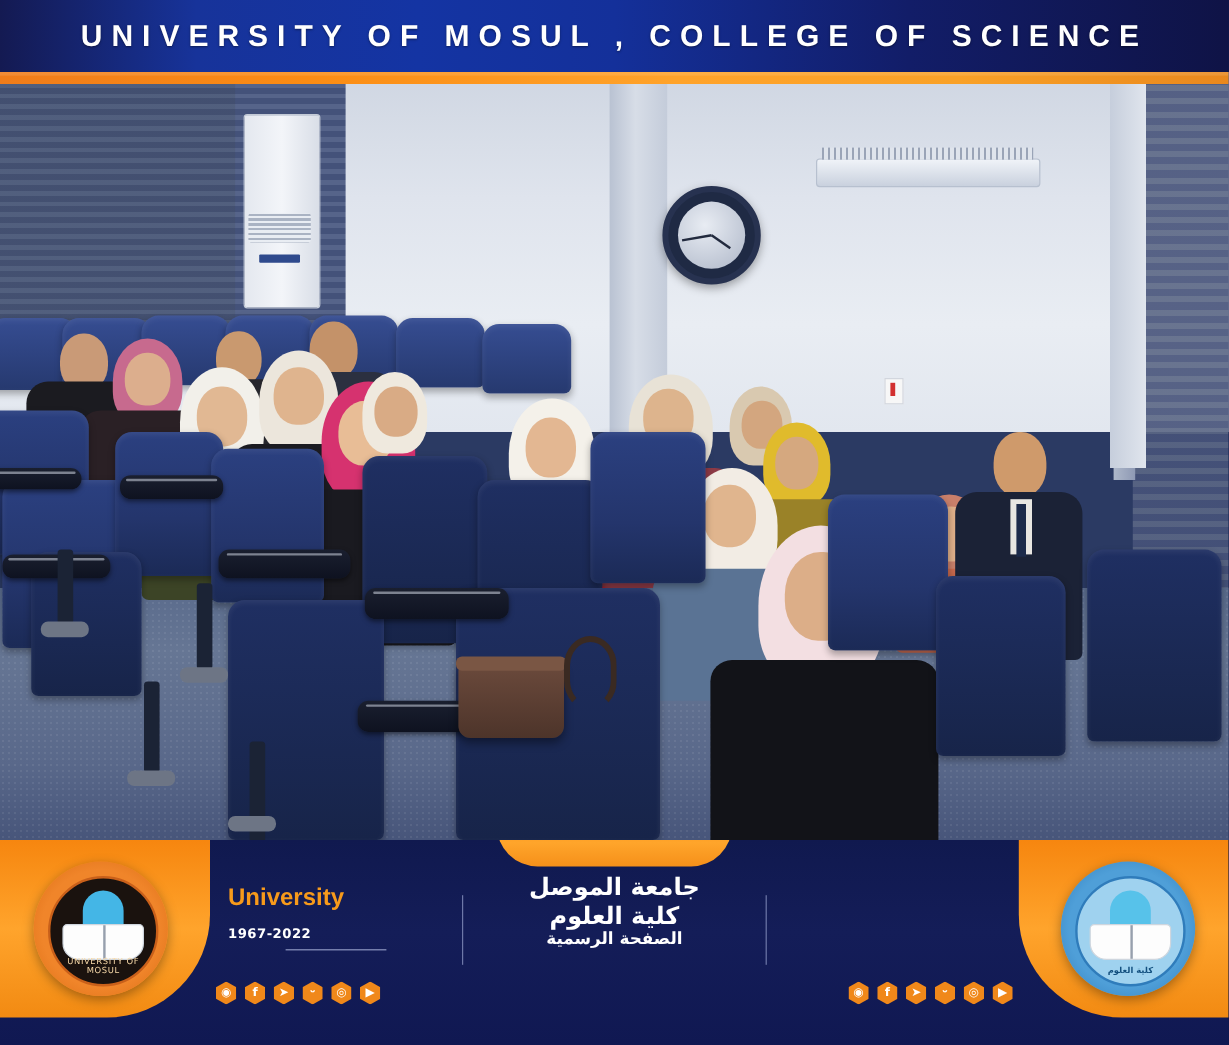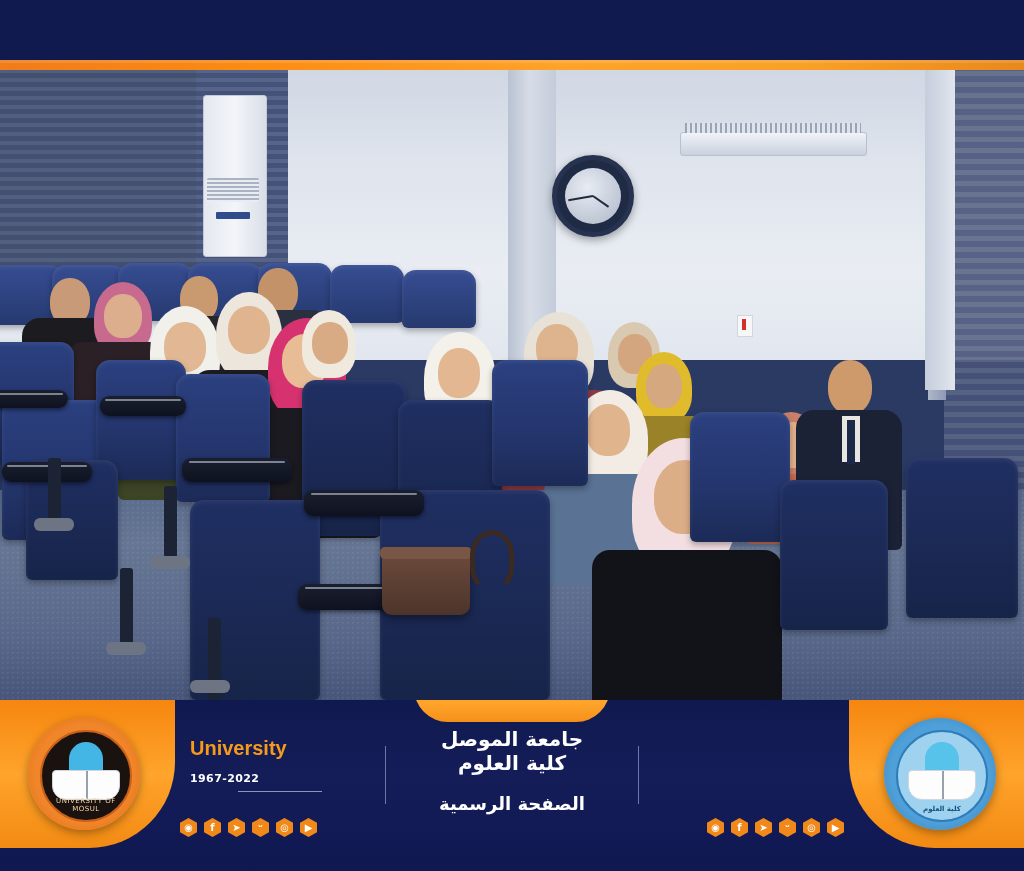--- a/index.html
+++ b/index.html
@@ -260,21 +260,21 @@
 
   .ar-center{
     position:absolute;left:50%;transform:translateX(-50%);top:28px;
     width:330px;text-align:center;direction:rtl;
   }
   .ar-big{
     color:#ffffff;font-weight:bold;font-size:20px;line-height:1.18;
     font-family:"DejaVu Sans",sans-serif;letter-spacing:-1px;
   }
   .ar-sub{
-    color:#ffffff;font-weight:bold;font-size:18px;margin-top:18px;
+    color:#ffffff;font-weight:bold;font-size:14px;margin-top:0;
     font-family:"DejaVu Sans",sans-serif;
   }
 
   .footer-strip{
     position:absolute;left:0;bottom:0;width:1024px;height:22px;
     background:linear-gradient(180deg,#f89412,#f8a62c);
     display:flex;align-items:center;justify-content:space-between;
   }
   .strip-url{
     color:#ffffff;font-size:12px;font-weight:bold;
@@ -285,20 +285,23 @@
   .strip-ar{
     color:#ffffff;font-size:12px;font-weight:bold;direction:rtl;
     font-family:"DejaVu Sans",sans-serif;
   }
 </style>
 </head>
 <body>
 
 <div id="poster">
 
+  <div class="header-bar">
+    <div class="header-title">UNIVERSITY OF MOSUL , COLLEGE OF  SCIENCE</div>
+  </div>
   <div class="header-underline"></div>
 
   <div class="photo">
 
     <div class="wall"></div>
     <div class="wall-left-panel"></div>
     <div class="wall-left-panel2"></div>
     <div class="wall-right-panel"></div>
     <div class="wall-right-panel2"></div>
     <div class="pillar"></div>

